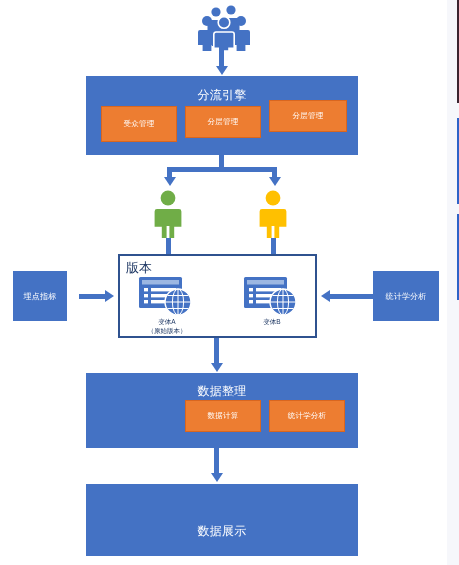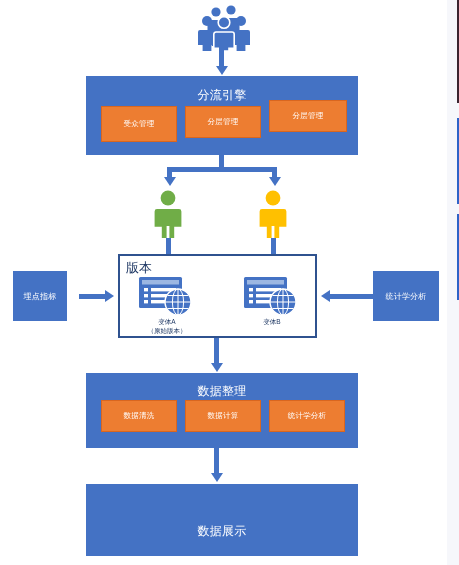--- a/index.html
+++ b/index.html
@@ -252,21 +252,20 @@
   <div class="side-box" style="left:373px;top:271px;width:66px;height:50px;">统计学分析</div>
   <div class="conn" style="left:330px;top:293.5px;width:43px;height:5px;"></div>
   <div class="arrowhead arrow-left" style="left:321px;top:290px;"></div>
 
   <div class="conn" style="left:214px;top:338px;width:5px;height:28px;"></div>
   <div class="arrowhead arrow-down" style="left:210.5px;top:363px;"></div>
 
   <div class="blue-panel" id="data-processing-panel" style="left:86px;top:373px;width:272px;height:75px;">
     <div class="panel-title" style="top:10px;">数据整理</div>
   </div>
-  <div class="orange-box" style="left:101px;top:400px;width:76px;height:32px;">数据清洗</div>
   <div class="orange-box" style="left:269px;top:400px;width:76px;height:32px;">统计学分析</div>
   <div class="orange-box" style="left:185px;top:400px;width:76px;height:32px;">数据计算</div>
 
   <div class="conn" style="left:214px;top:448px;width:5px;height:28px;"></div>
   <div class="arrowhead arrow-down" style="left:210.5px;top:473px;"></div>
 
   <div class="blue-panel" id="data-display-panel" style="left:86px;top:484px;width:272px;height:72px;">
     <div class="panel-title" style="top:31px;margin-top:8px;">数据展示</div>
   </div>
 

